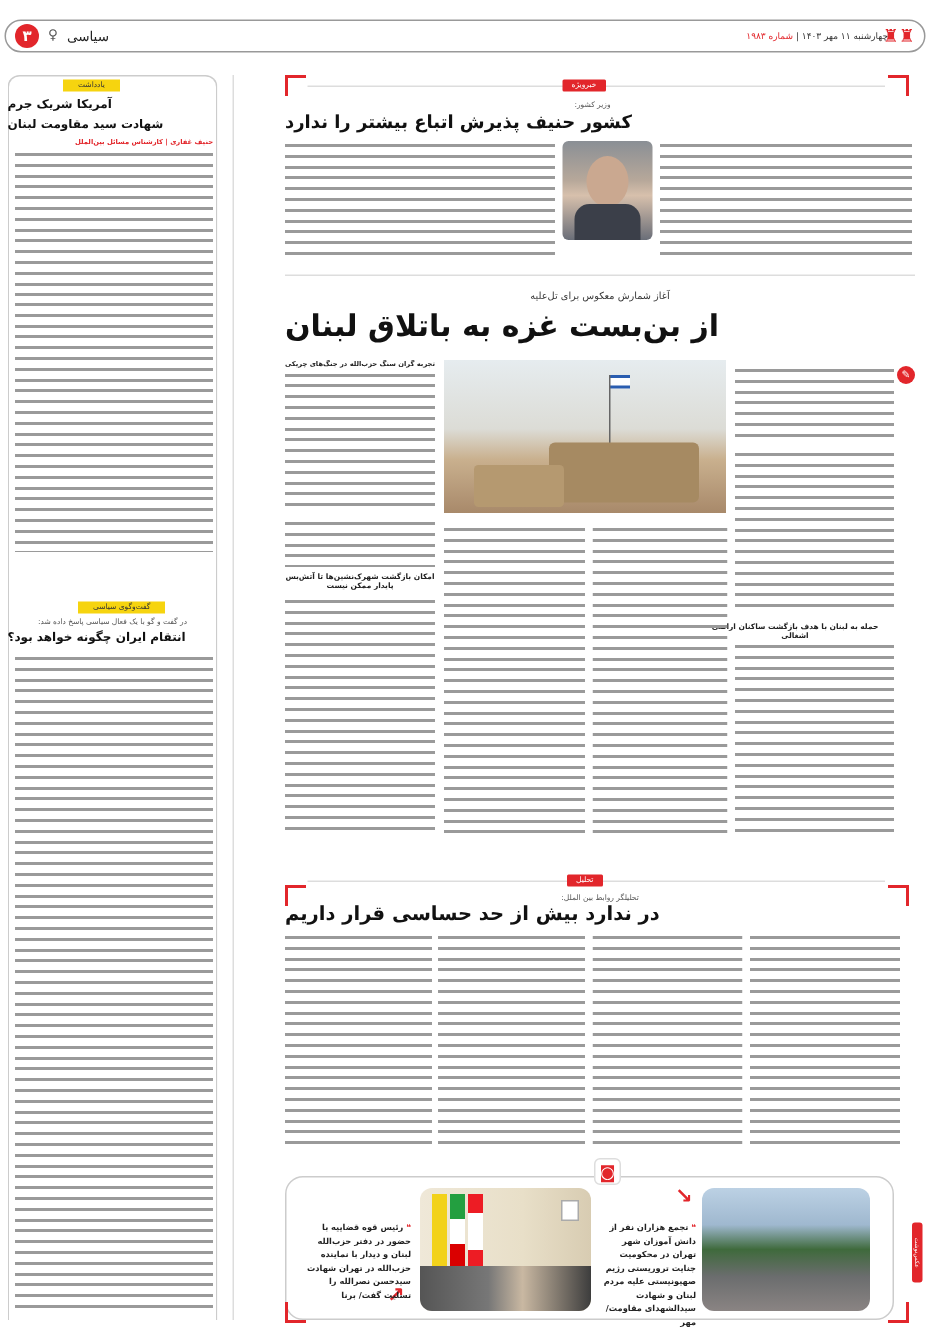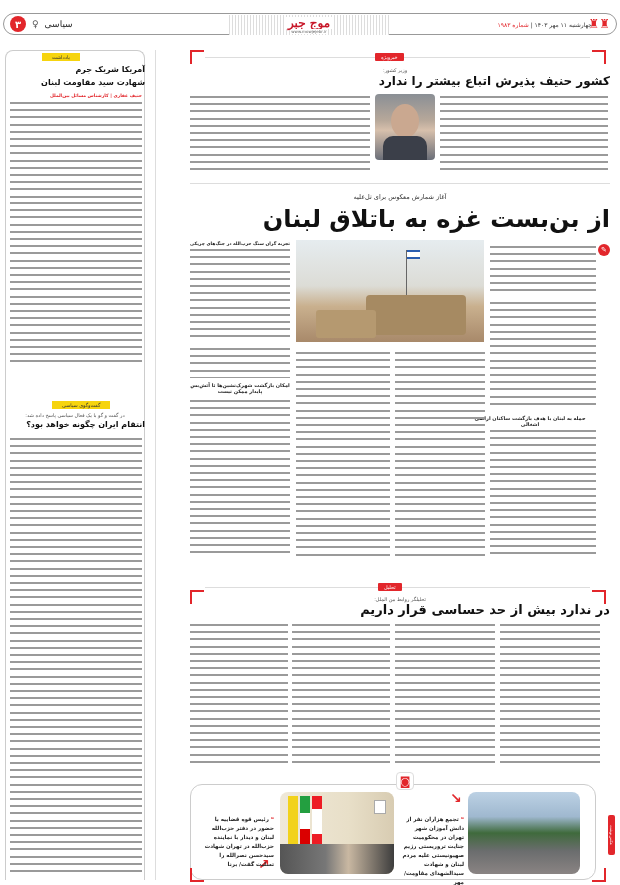--- a/index.html
+++ b/index.html
@@ -17,21 +17,21 @@
 .dateline .issue{color:#e2262b}
 .redbracket-tl{position:absolute;width:14px;height:14px;border-top:2px solid #e2262b;border-left:2px solid #e2262b}
 .redbracket-tr{position:absolute;width:14px;height:14px;border-top:2px solid #e2262b;border-right:2px solid #e2262b}
 .redbracket-bl{position:absolute;width:14px;height:14px;border-bottom:2px solid #e2262b;border-left:2px solid #e2262b}
 .redbracket-br{position:absolute;width:14px;height:14px;border-bottom:2px solid #e2262b;border-right:2px solid #e2262b}
 .tag-red{position:absolute;background:#e2262b;color:#fff;font-size:5px;padding:1px 6px;border-radius:1px}
 .tag-yellow{position:absolute;background:#f6d40f;color:#333;font-size:5px;padding:1px 10px}
 .col{position:absolute;font-size:4.2px;line-height:7.2px;color:#444;text-align:justify;overflow:hidden}
 .body-lines{width:100%;height:100%;background:repeating-linear-gradient(180deg,transparent 0 2px,#9a9a9a 2px 4px,transparent 4px 7.2px)}
 .kicker{position:absolute;font-size:5px;color:#555;text-align:center}
-.headline{position:absolute;text-align:right;font-weight:bold;color:#111;font-family:"DejaVu Sans",sans-serif}
+.headline{position:absolute;text-align:left;font-weight:bold;color:#111;font-family:"DejaVu Sans",sans-serif}
 .subhead{position:absolute;font-size:5px;font-weight:bold;color:#222;text-align:right}
 .photo{position:absolute;overflow:hidden}
 .left-col{position:absolute;left:5px;top:50px;width:140px;height:830px;border:1px solid #ccc;border-radius:8px 8px 0 0;border-bottom:none}
 .vrule{position:absolute;background:#ddd;width:1px}
 .hrule{position:absolute;background:#ddd;height:1px}
 .photo-box{position:absolute;left:190px;top:784px;width:406px;height:96px;border:1px solid #ccc;border-radius:12px}
 .cap{position:absolute;font-size:5.5px;line-height:9px;font-weight:bold;color:#222;text-align:right}
 .cap .q{color:#e2262b}
 .side-tab{position:absolute;right:5px;top:815px;width:7px;height:40px;background:#e2262b;color:#fff;font-size:4px;writing-mode:vertical-rl;display:flex;align-items:center;justify-content:center;border-radius:2px}
 .camera{position:absolute;left:396px;top:772px;width:18px;height:18px;background:#fff;border:1px solid #ddd;border-radius:4px;display:flex;align-items:center;justify-content:center;color:#e2262b;font-size:11px}
@@ -39,24 +39,20 @@
 .dropcap{position:absolute;width:12px;height:12px;border-radius:50%;background:#e2262b;color:#fff;font-size:7px;display:flex;align-items:center;justify-content:center}
 </style>
 </head>
 <body>
 
 <div class="masthead">
   <div class="mh-left">
     <div class="pagenum">۳</div>
     <span style="font-size:9px;color:#555">♀</span>
     <span class="section-name">سیاسی</span>
-  </div>
-  <div class="mh-center">
-    <div class="logo">موج جبر</div>
-    <div class="logo-url">www.mowjejebr.ir</div>
   </div>
   <div class="mh-right">
     <span class="icon">♜♜</span>
     <span class="dateline"><span>چهارشنبه ۱۱ مهر ۱۴۰۳</span> | <span class="issue">شماره ۱۹۸۳</span></span>
   </div>
 </div>
 
 <div class="redbracket-tl" style="left:190px;top:50px"></div>
 <div class="redbracket-tr" style="left:592px;top:50px"></div>
 <div class="hrule" style="left:205px;top:57px;width:385px"></div>
@@ -69,21 +65,21 @@
 <div class="photo" style="left:375px;top:94px;width:60px;height:66px;background:linear-gradient(180deg,#8a8f95 0%,#b7a89a 40%,#d7c0ac 55%,#6a6e78 100%);border-radius:4px">
   <div style="position:absolute;left:16px;top:10px;width:28px;height:34px;border-radius:50%;background:#caa890"></div>
   <div style="position:absolute;left:8px;top:42px;width:44px;height:24px;background:#3b3f49;border-radius:10px 10px 0 0"></div>
 </div>
 <div class="col" style="left:190px;top:94px;width:180px;height:80px">
     <div class="body-lines"></div>
   </div>
 
 <div class="hrule" style="left:190px;top:183px;width:420px"></div>
 <div class="kicker" style="left:190px;top:193px;width:420px;font-size:6.5px;color:#333">آغاز شمارش معکوس برای تل‌علیه</div>
-<div class="headline" style="left:190px;top:205px;width:420px;font-size:24px">از بن‌بست غزه به باتلاق لبنان</div>
+<div class="headline" style="left:190px;top:205px;width:420px;font-size:20px">از بن‌بست غزه به باتلاق لبنان</div>
 <div class="dropcap" style="left:598px;top:244px">✎</div>
 <div class="col" style="left:490px;top:244px;width:106px;height:50px">
     <div class="body-lines"></div>
   </div>
 <div class="photo" style="left:296px;top:240px;width:188px;height:102px;background:linear-gradient(180deg,#e6ecef 0%,#dcdcd6 45%,#c9b08e 65%,#a8896a 100%)">
   <div style="position:absolute;left:110px;top:10px;width:14px;height:9px;background:#fff;border-top:2px solid #2a5db0;border-bottom:2px solid #2a5db0"></div>
   <div style="position:absolute;left:110px;top:10px;width:1px;height:60px;background:#666"></div>
   <div style="position:absolute;left:70px;top:55px;width:100px;height:40px;background:#a68a62;border-radius:4px"></div>
   <div style="position:absolute;left:20px;top:70px;width:60px;height:28px;background:#b59970;border-radius:3px"></div>
 </div>

